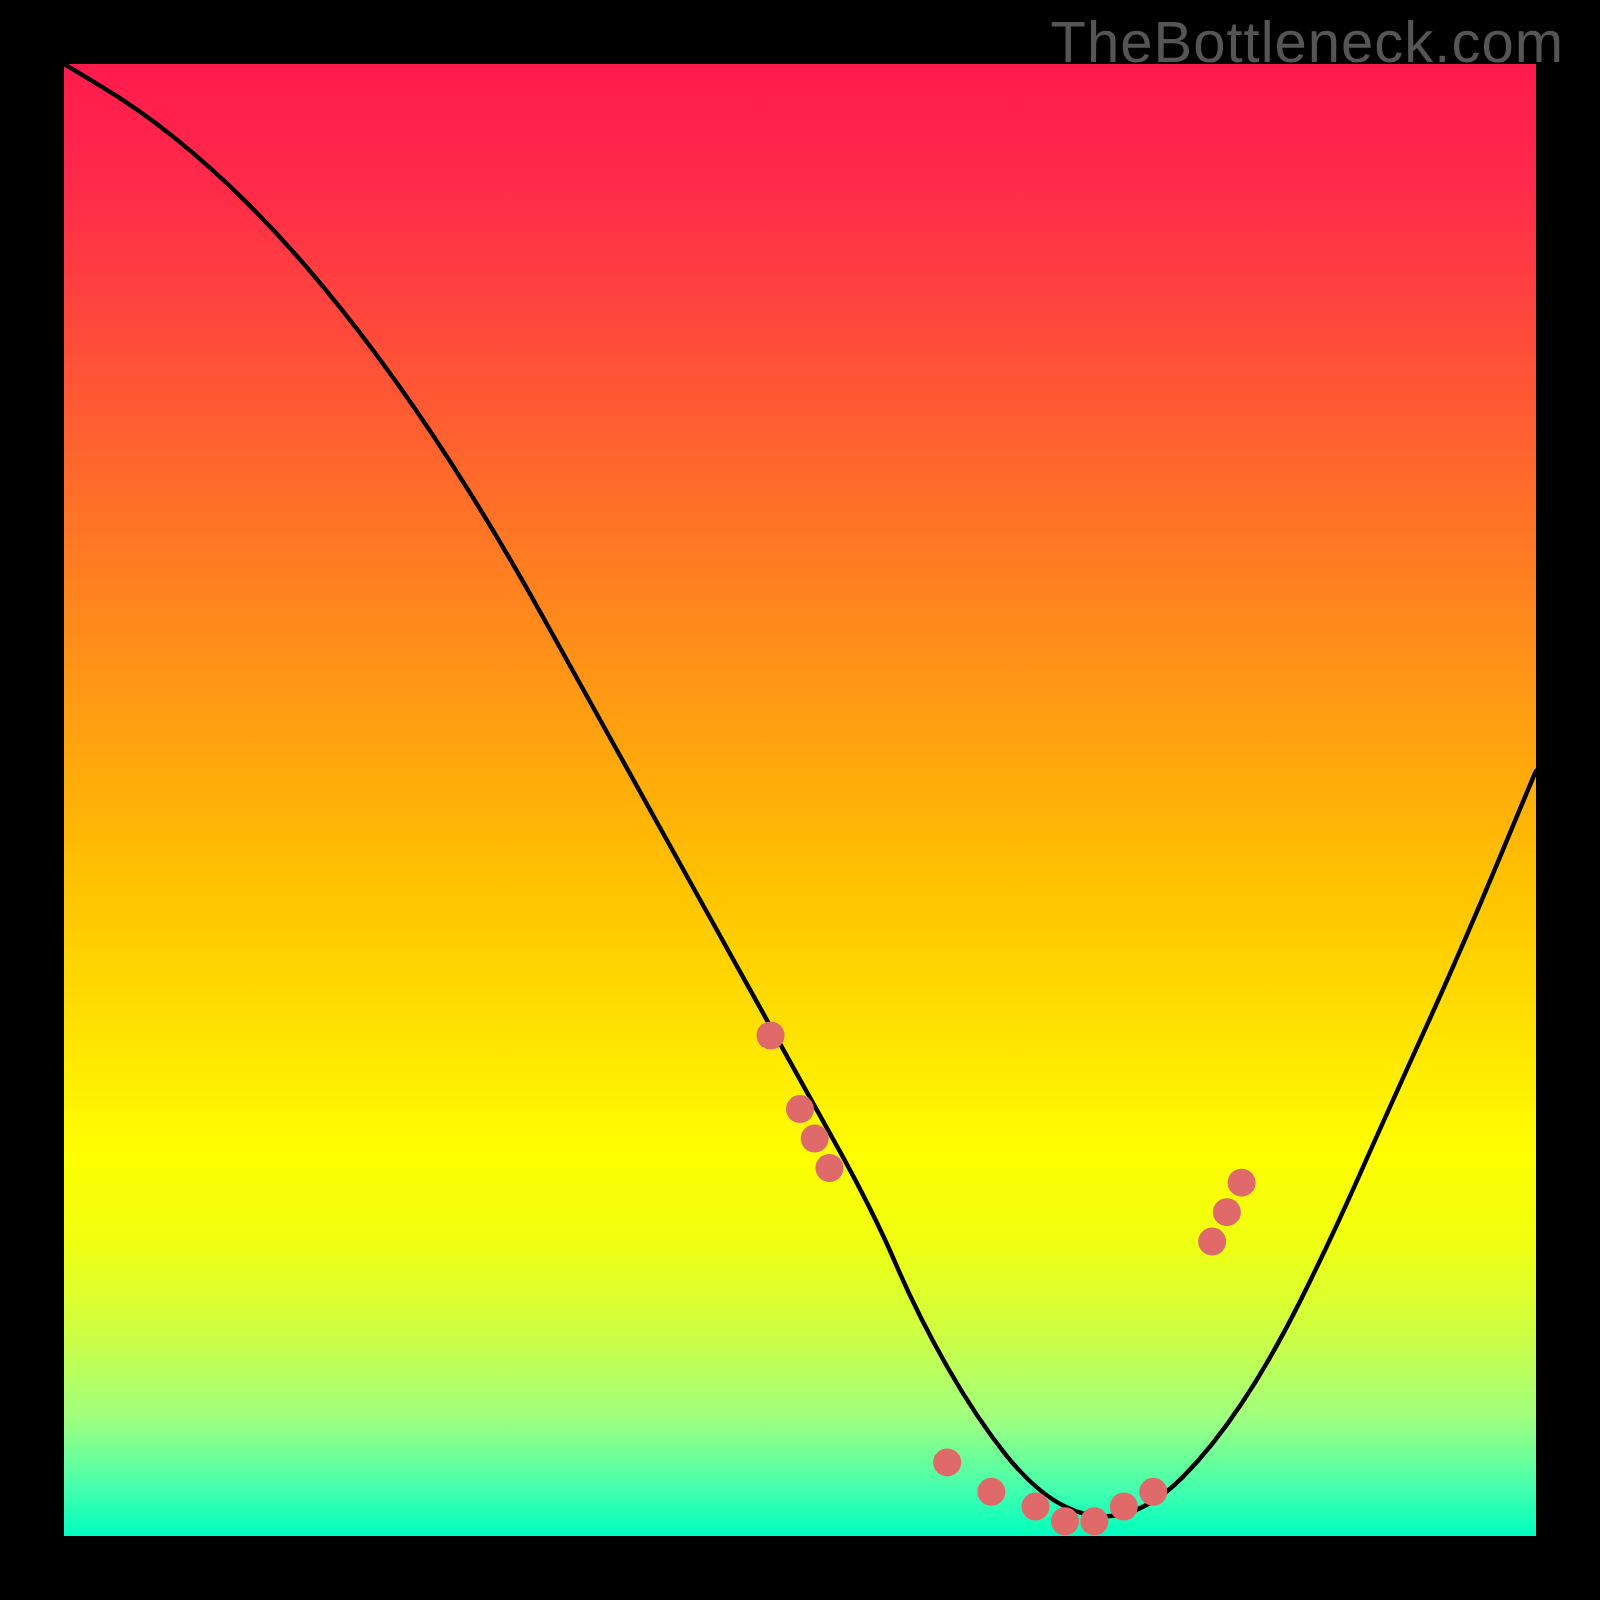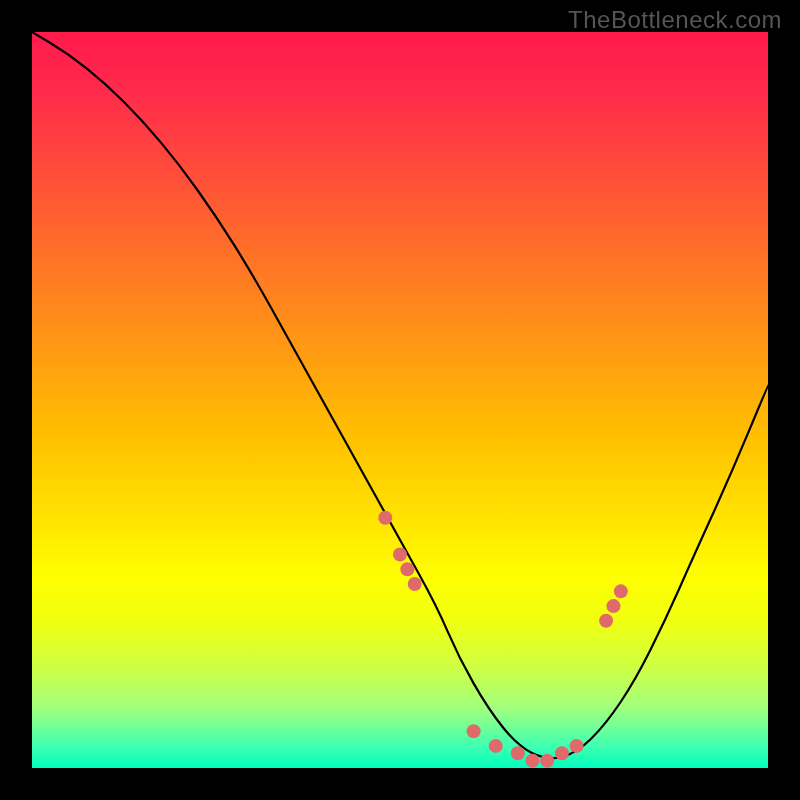--- a/index.html
+++ b/index.html
@@ -9,21 +9,21 @@
     background: #000;
     position: relative;
     font-family: Arial, sans-serif;
     overflow: hidden;
   }
   .watermark {
     position: absolute;
     top: 6px;
     right: 18px;
     color: #555;
-    font-size: 24px;
+    font-size: 29px;
     font-weight: 500;
     z-index: 10;
     letter-spacing: 0.5px;
   }
   .plot-area {
     position: absolute;
     left: 32px;
     top: 32px;
     width: 736px;
     height: 736px;

